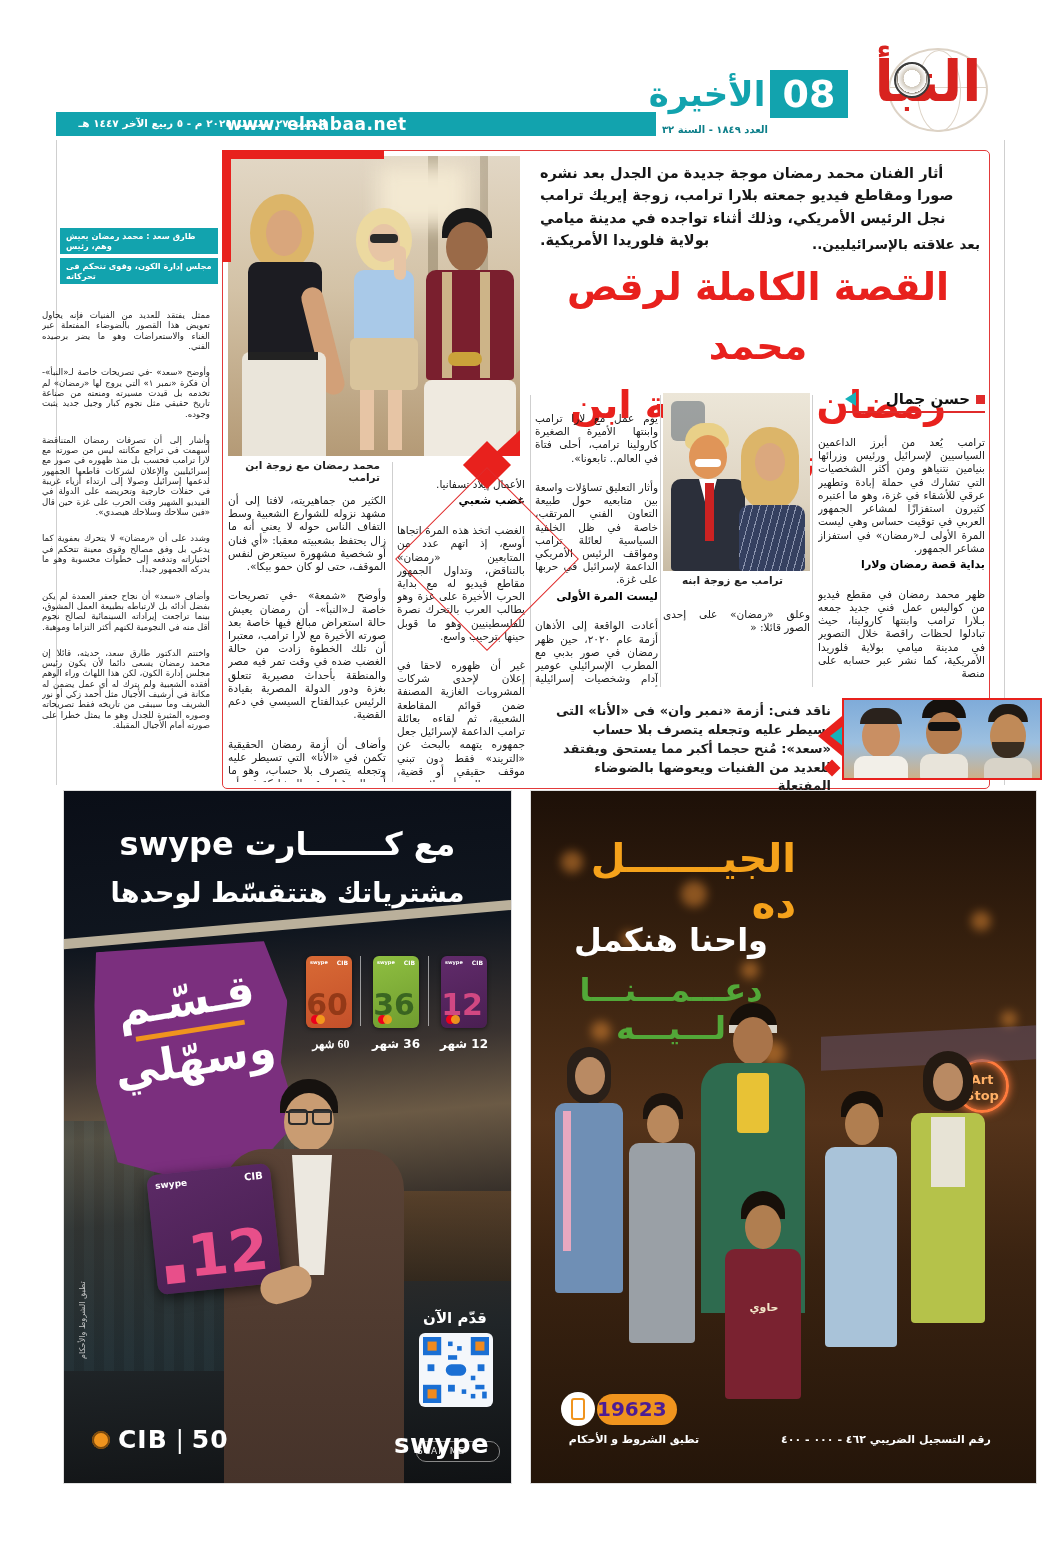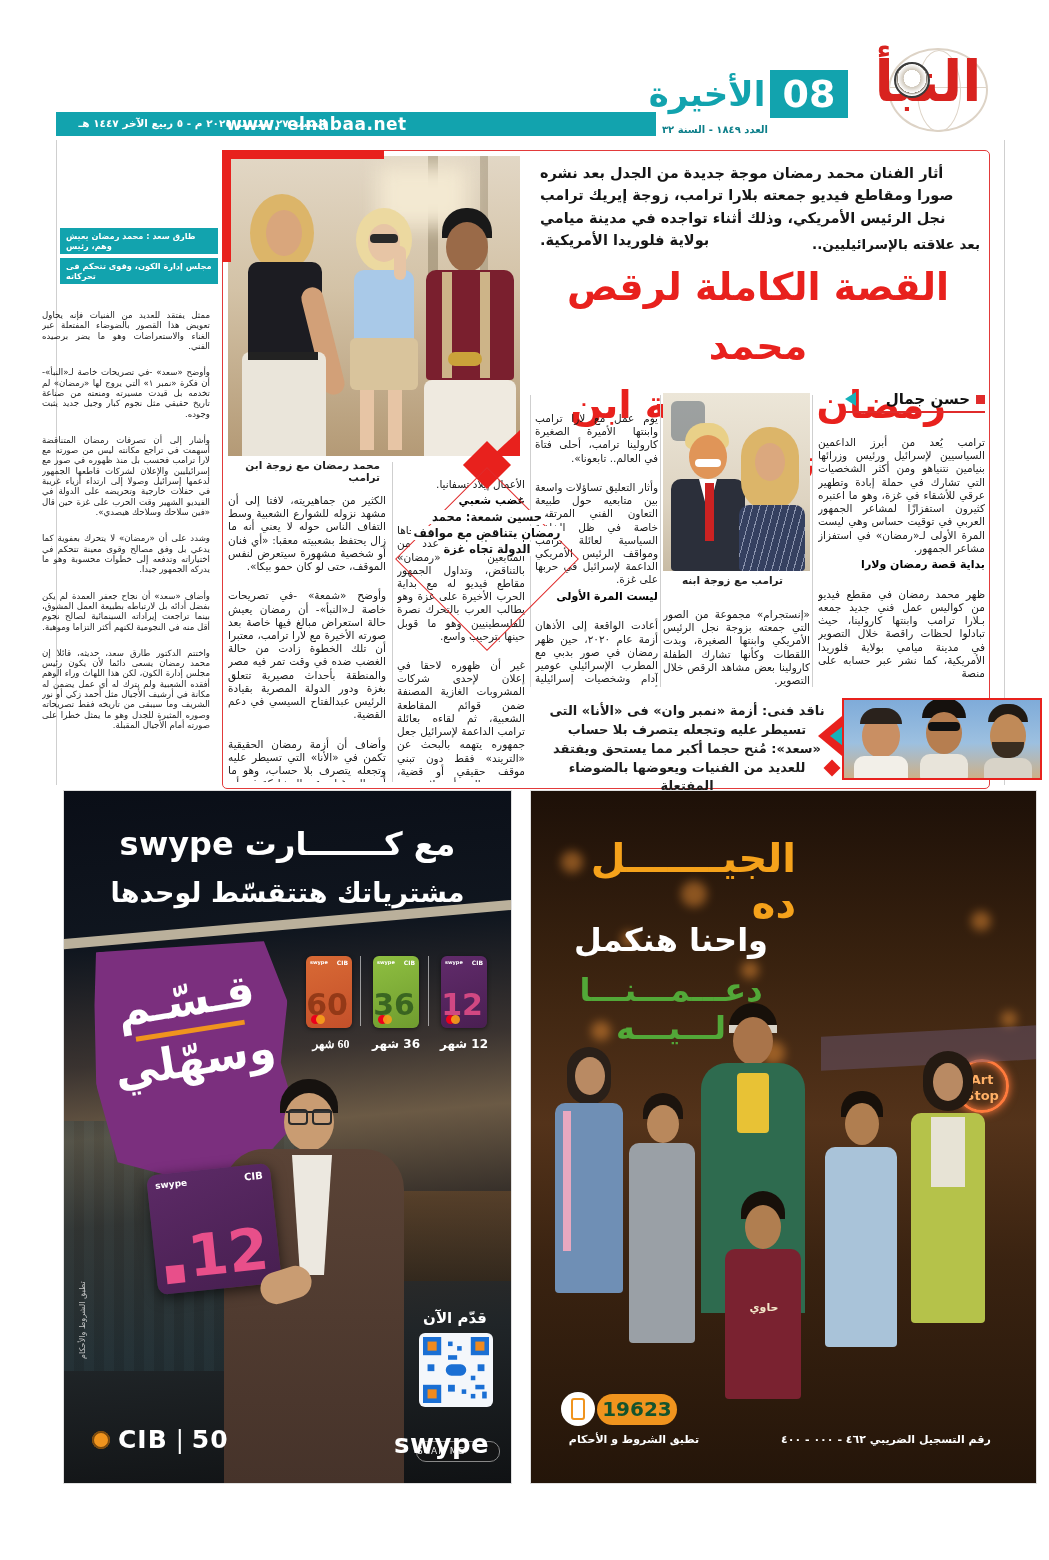--- a/index.html
+++ b/index.html
@@ -29,21 +29,21 @@
   .col{color:#1a1a1a;font-size:10.5px;line-height:1.26;text-align:justify;overflow:hidden;}
   .col p{margin:16px 0 3px;}
   .col .sub{font-weight:bold;font-size:11px;margin:2px 0 2px;text-align:right;color:#000;}
   .colsmall{font-size:8.6px;line-height:1.2;}
   .vrule{width:1px;background:#cfcfcf;}
   .quotestrip{display:inline-block;background:#12a3ae;color:#fff;font-weight:bold;font-size:8.2px;padding:3px 6px;margin-bottom:4px;}
   .diamond-outline{border:1.5px solid #e02b2b;transform:rotate(45deg);}
   .diamond-solid{background:#e8211d;transform:rotate(45deg);}
   .dq-line{display:block;margin:2px auto;background:#fff;padding:0 3px;width:max-content;max-width:170px;
            font-size:11.5px;font-weight:bold;color:#111;}
-  .bq{font-size:13px;font-weight:bold;color:#1d1d1d;text-align:center;line-height:1.45;}
+  .bq{font-size:13px;font-weight:bold;color:#1d1d1d;text-align:right;line-height:1.45;}
   .photo{overflow:hidden;}
   .ph-cap{position:absolute;font-size:10.5px;font-weight:bold;color:#222;}
   
   .ad{overflow:hidden;border:1px solid #e0e0e0;}
   
   .cib-bg{background:linear-gradient(175deg,#0a0e17 0%,#10161f 22%,#3a3330 38%,#6b5a45 48%,#37302a 60%,#202528 78%,#101214 100%);}
   .cib-h1{font-size:32px;font-weight:bold;color:#fff;text-align:center;}
   .cib-h2{font-size:27px;font-weight:bold;color:#fff;text-align:center;}
   .splash{background:#7b2f7e;transform:rotate(-7deg);clip-path:polygon(8% 0,92% 4%,100% 30%,93% 55%,98% 80%,70% 100%,30% 96%,6% 88%,0 55%,4% 22%);}
   .splash-t{color:#fff;font-weight:bold;font-size:44px;line-height:1.15;text-align:center;transform:rotate(-2deg);}
@@ -66,21 +66,21 @@
   .bok{position:absolute;border-radius:50%;background:#ff9c3a;filter:blur(5px);opacity:.45;}
   .nbe-panel{background:#fff;border-radius:0 0 26px 26px;box-shadow:0 2px 8px rgba(0,0,0,.4);}
   .nbe-mark{border:6px solid #1b6e3d;border-radius:14px;}
   .nbe-ar{font-size:14px;font-weight:bold;color:#1b6e3d;text-align:center;}
   .nbe-en{font-size:7.5px;font-weight:bold;color:#1b6e3d;letter-spacing:.4px;text-align:center;direction:ltr;}
   .nbe-l1{font-size:40px;font-weight:bold;color:#f5a21b;text-align:right;margin-top:16px;}
   .nbe-l23{font-size:32px;font-weight:bold;color:#fff;text-align:center;}
   .nbe-l4{font-size:32px;font-weight:bold;color:#52a838;text-align:center;}
   .artstop{border:3px solid #ff7a3c;border-radius:50%;color:#ffb066;font-size:13px;font-weight:bold;
            text-align:center;box-shadow:0 0 10px #ff7a3c,inset 0 0 8px #ff7a3c;direction:ltr;line-height:1.2;}
-  .hotpill{background:#f0941e;border-radius:17px;color:#14532d;font-weight:bold;font-size:20px;text-align:center;
+  .hotpill{background:#f0941e;border-radius:17px;color:#4c1d95;font-weight:bold;font-size:20px;text-align:left;
            line-height:31px;direction:ltr;}
   .phcirc{background:#fff;border-radius:50%;}
   .phglyph{position:absolute;left:10px;top:6px;width:10px;height:18px;border:2px solid #f0941e;border-radius:3px;}
   .nbe-small{color:#fff;font-size:11px;font-weight:bold;}
   .person .head{position:absolute;border-radius:50%;}
   .person .body{position:absolute;border-radius:10px 10px 4px 4px;}
 </style>
 </head>
 <body>
 
@@ -180,21 +180,20 @@
   <div class="abs vrule" style="left:660px;top:395px;height:292px;"></div>
   <div class="abs vrule" style="left:530px;top:395px;height:292px;"></div>
   <div class="abs vrule" style="left:392px;top:462px;height:320px;"></div>
 
   <div class="abs col" style="left:818px;top:420px;width:167px;height:268px;">
     <p>ترامب يُعد من أبرز الداعمين السياسيين لإسرائيل ورئيس وزرائها بنيامين نتنياهو ومن أكثر الشخصيات التي تشارك في حملة إبادة وتطهير عرقي للأشقاء في غزة، وهو ما اعتبره كثيرون استفزازًا لمشاعر الجمهور العربي في توقيت حساس وهي ليست المرة الأولى لـ«رمضان» في استفزاز مشاعر الجمهور.</p>
     <p class="sub">بداية قصة رمضان ولارا</p>
     <p>ظهر محمد رمضان في مقطع فيديو من كواليس عمل فني جديد جمعه بـلارا ترامب وابنتها كارولينا، حيث تبادلوا لحظات راقصة خلال التصوير في مدينة ميامي بولاية فلوريدا الأمريكية، كما نشر عبر حسابه على منصة</p>
   </div>
   <div class="abs col" style="left:663px;top:592px;width:147px;height:95px;">
-    <p>«إنستجرام» مجموعة من الصور التي جمعته بزوجة نجل الرئيس الأمريكي وابنتها الصغيرة، وبدت اللقطات وكأنها تشارك الطفلة كارولينا بعض مشاهد الرقص خلال التصوير.</p>
     <p>وعلق «رمضان» على إحدى الصور قائلا: «</p>
   </div>
   <div class="abs col" style="left:535px;top:396px;width:123px;height:291px;">
     <p>يوم عمل مع لارا ترامب وابنتها الأميرة الصغيرة كارولينا ترامب، أحلى فتاة في العالم.. تابعونا».</p>
     <p>وأثار التعليق تساؤلات واسعة بين متابعيه حول طبيعة التعاون الفني المرتقب، خاصة في ظل الخلفية السياسية لعائلة ترامب ومواقف الرئيس الأمريكي الداعمة لإسرائيل في حربها على غزة.</p>
     <p class="sub">ليست المرة الأولى</p>
     <p>أعادت الواقعة إلى الأذهان أزمة عام ٢٠٢٠، حين ظهر رمضان في صور بدبي مع المطرب الإسرائيلي عومير آدام وشخصيات إسرائيلية أخرى وهي الصور التي نشرتها إحدى الصفحات الرسمية الإسرائيلية الناطقة باللغة العربية.</p>
 
   </div>
   <div class="abs col" style="left:397px;top:462px;width:128px;height:320px;">
@@ -221,25 +220,20 @@
     <p>وأوضح «سعد» -في تصريحات خاصة لـ«النبأ»- أن فكرة «نمبر ١» التي يروج لها «رمضان» لم تخدمه بل قيدت مسيرته ومنعته من صناعة تاريخ حقيقي مثل نجوم كبار وجيل جديد يثبت وجوده.</p>
     <p>وأشار إلى أن تصرفات رمضان المتناقضة أسهمت في تراجع مكانته ليس من صورته مع لارا ترامب فحسب بل منذ ظهوره في صور مع إسرائيليين والإعلان لشركات قاطعها الجمهور لدعمها إسرائيل وصولا إلى ارتداء أزياء غريبة في حفلات خارجية وتحريضه على الدولة في الفيديو الشهير وقت الحرب على غزة حين قال «فين سلاحك وسلاحك هيصدي».</p>
     <p>وشدد على أن «رمضان» لا يتحرك بعفوية كما يدعي بل وفق مصالح وقوى معينة تتحكم في اختياراته وتدفعه إلى خطوات محسوبة وهو ما يدركه الجمهور جيدا.</p>
     <p>وأضاف «سعد» أن نجاح جعفر العمدة لم يكن بفضل أدائه بل لارتباطه بطبيعة العمل المشوق، بينما تراجعت إيراداته السينمائية لصالح نجوم أقل منه في النجومية لكنهم أكثر التزاما وموهبة.</p>
     <p>واختتم الدكتور طارق سعد، حديثه، قائلا إن محمد رمضان يسعى دائما لأن يكون رئيس مجلس إدارة الكون، لكن هذا اللهاث وراء الوهم أفقده الشعبية ولم يترك له أي عمل يضمن له مكانة في أرشيف الأجيال مثل أحمد زكي أو نور الشريف وما سيبقى من تاريخه فقط تصريحاته وصوره المثيرة للجدل وهو ما يمثل خطرا على صورته أمام الأجيال المقبلة.</p>
   </div>
 
   <div class="abs" style="left:398px;top:436px;width:178px;height:200px;">
     <div class="abs diamond-solid" style="left:72px;top:12px;width:34px;height:34px;"></div>
     <div class="abs diamond-outline" style="left:24px;top:58px;width:128px;height:128px;"></div>
-    <div class="abs" style="left:0;top:72px;width:178px;text-align:center;">
-      <span class="dq-line">حسين شمعة: محمد</span>
-      <span class="dq-line">رمضان يتناقض مع مواقف</span>
-      <span class="dq-line">الدولة تجاه غزة</span>
-    </div>
   </div>
 
   <div class="abs bq" style="left:543px;top:702px;width:288px;">
     <div>ناقد فنى: أزمة «نمبر وان» فى «الأنا» التى تسيطر عليه وتجعله يتصرف بلا حساب</div>
     <div>«سعد»: مُنح حجما أكبر مما يستحق ويفتقد للعديد من الفنيات ويعوضها بالضوضاء المفتعلة</div>
   </div>
   <div class="abs" style="left:818px;top:716px;width:0;height:0;border-top:20px solid transparent;border-bottom:20px solid transparent;border-left:none;border-right:24px solid #e8211d;"></div>
   <div class="abs" style="left:830px;top:723px;width:0;height:0;border-top:13px solid transparent;border-bottom:13px solid transparent;border-right:17px solid #15b1ba;"></div>
   <div class="abs diamond-solid" style="left:826px;top:762px;width:12px;height:12px;"></div>
   <div class="abs photo" style="left:842px;top:698px;width:196px;height:78px;border:2px solid #e8211d;background:linear-gradient(180deg,#7fabd9 0%,#9cc0e0 55%,#cdb089 100%);">

